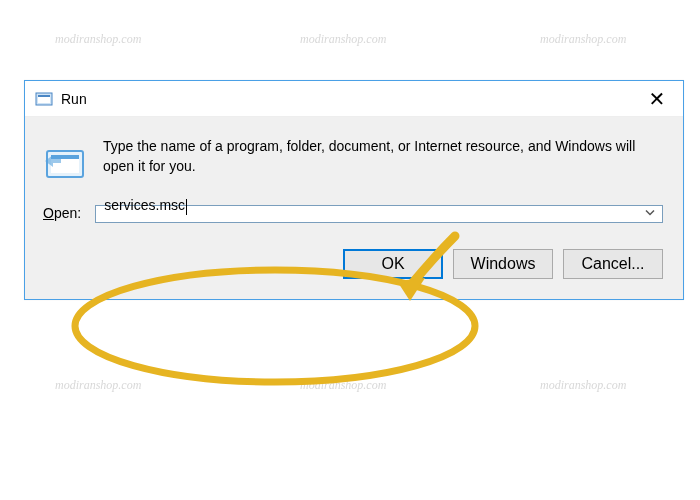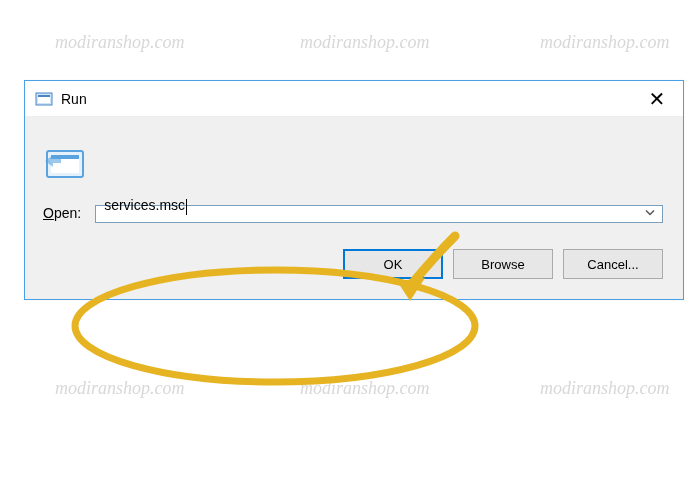--- a/index.html
+++ b/index.html
@@ -8,21 +8,21 @@
       height: 500px;
       background: #fff;
       font-family: 'Segoe UI', Tahoma, sans-serif;
       font-size: 13px;
       position: relative;
       overflow: hidden;
     }
     .watermark {
       position: absolute;
       color: #d8d8d8;
-      font-size: 18px;
+      font-size: 12px;
       font-style: italic;
       font-family: Georgia, serif;
       pointer-events: none;
       z-index: 1;
     }
     .wm1 { top: 32px; left: 55px; }
     .wm2 { top: 32px; left: 300px; }
     .wm3 { top: 32px; left: 540px; }
     .wm4 { top: 148px; left: 55px; }
     .wm5 { top: 148px; left: 300px; }
@@ -137,21 +137,21 @@
       display: flex;
       justify-content: flex-end;
       gap: 10px;
       padding-top: 6px;
     }
     .btn {
       min-width: 100px;
       height: 30px;
       border: 1px solid #aaa;
       background: #e7e7e7;
-      font-size: 13px;
+      font-size: 16px;
       color: #000;
       cursor: pointer;
       display: flex;
       align-items: center;
       justify-content: center;
     }
     .btn-ok {
       border: 2px solid #0078d7;
       background: #e7e7e7;
     }
@@ -214,37 +214,38 @@
   <div class="dialog-body">
     <div class="desc-row">
       <span class="big-icon">
         <svg viewBox="0 0 44 44">
           <rect x="4" y="10" width="36" height="26" rx="2" fill="#e6f2fb" stroke="#5aa3de" stroke-width="2"></rect>
           <rect x="8" y="14" width="28" height="18" fill="#fff"></rect>
           <rect x="8" y="14" width="28" height="4" fill="#5aa3de"></rect>
           <path d="M 2 20 L 10 14 L 10 18 L 18 18 L 18 22 L 10 22 L 10 26 Z" fill="#5aa3de" opacity="0.6"></path>
         </svg>
       </span>
+      <div class="desc-text">Type the name of a program, folder, document, or Internet resource, and Windows will open it for you.</div>
     </div>
 
     <div class="input-row">
       <span class="open-label"><span class="underline">O</span><span>pen:</span></span>
       <div class="combo">
         <span class="combo-input"><span>services.msc</span><span class="caret"></span></span>
         <span class="combo-chevron">
           <svg width="12" height="12" viewBox="0 0 12 12">
               <path d="M2 4 L6 8 L10 4" fill="none" stroke="#555" stroke-width="1.5"></path>
             </svg>
         </span>
       </div>
     </div>
 
     <div class="button-row">
       <button class="btn btn-ok">OK</button>
-      <button class="btn">Browse</button>
+      <button class="btn">Windows</button>
       <button class="btn">Cancel...</button>
     </div>
   </div>
 
   <svg class="annotation-ellipse" viewBox="0 0 420 130">
     <ellipse cx="210" cy="65" rx="200" ry="56" fill="none" stroke="#e6b422" stroke-width="7"></ellipse>
   </svg>
   <svg class="annotation-arrow" viewBox="0 0 90 90">
     <path d="M 70 10 Q 50 30 25 60" fill="none" stroke="#e6b422" stroke-width="9" stroke-linecap="round"></path>
     <path d="M 12 55 L 25 75 L 40 52 Z" fill="#e6b422"></path>

